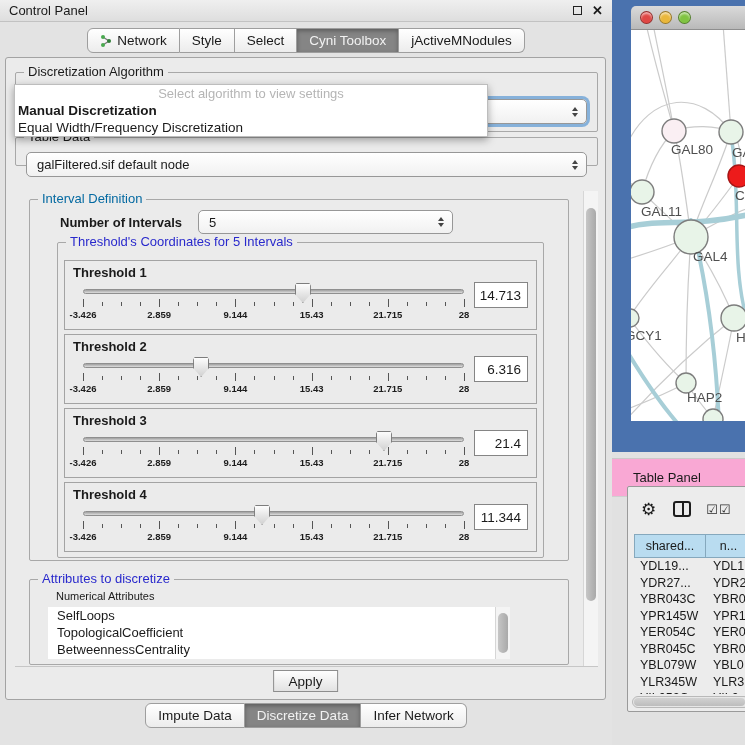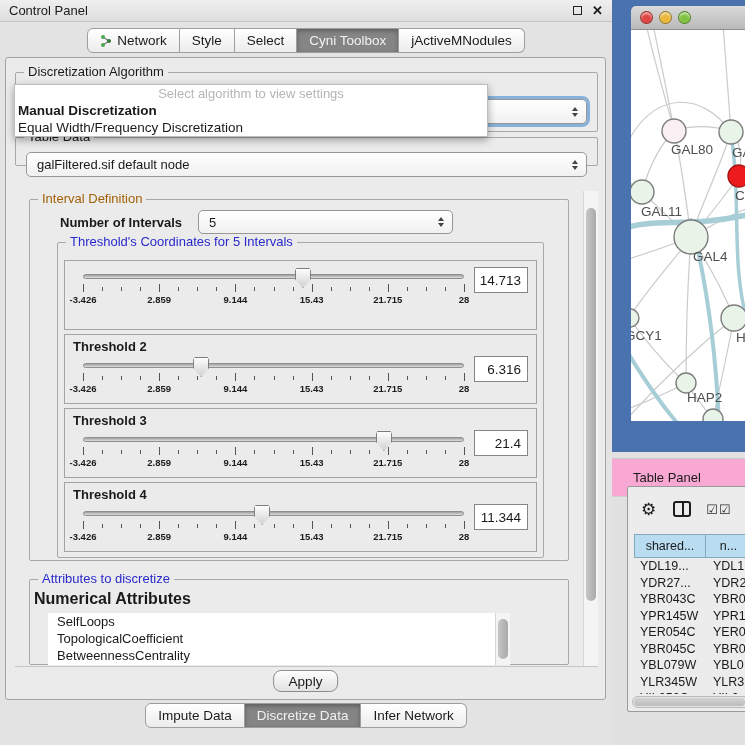--- a/index.html
+++ b/index.html
@@ -77,27 +77,27 @@
   .ticks { position:absolute; left:0; right:0; top:17px; height:8px; }
   .tick { position:absolute; width:1px; background:#555; top:3px; height:4px; }
   .tick.major { top:0; height:8px; }
   .tick-labels { position:absolute; left:0; right:0; top:27px; height:12px; }
   .tlabel { position:absolute; transform:translateX(-50%); font-size:9.5px; font-weight:bold;
             color:#1c1c1c; white-space:nowrap; }
   .valbox { width:54px; height:26px; background:#fff; border:1px solid #858585; font-size:13.5px;
             display:flex; align-items:center; justify-content:flex-end; padding-right:6px; }
 
   #attr-grp { position:relative; margin:18px 29px 0 14px; height:86px; border:1px solid #a8a8a8; }
-  .attr-sub { font-weight:bold; font-size:16px; margin:10px 0 0 4px; }
+  .attr-sub { font-weight:normal; font-size:11px; margin:10px 0 0 26px; }
   .attr-listwrap { position:relative; margin:5px 58px 0 18px; height:52px; }
   .attr-list { position:absolute; left:0; right:15px; top:0; bottom:0; background:#fff; overflow:hidden; }
   .attr-item { font-size:13px; line-height:17px; padding-left:9px; white-space:nowrap; }
   #attr-thumb { top:6px; height:40px; }
 
-  .btn { background:linear-gradient(#fefefe,#e2e2e2); border:1px solid #8d8d8d; border-radius:8px;
+  .btn { background:linear-gradient(#fefefe,#e2e2e2); border:1px solid #8d8d8d; border-radius:0;
          height:22px; padding:0 15px; font-size:13.5px; display:flex; align-items:center; }
   #apply-btn { position:absolute; left:50%; transform:translateX(-50%); top:612px; }
 
   #bottom-tabs { position:absolute; top:703px; left:0; width:612px; justify-content:center; }
 
   
   #net-window { position:absolute; left:612px; top:0; width:133px; height:452px; }
   #net-titlebar { position:absolute; left:19px; top:6px; width:114px; height:24px;
                   background:linear-gradient(#dadada,#b9b9b9); border-bottom:1px solid #8e8e8e;
                   border-radius:5px 0 0 0; display:flex; align-items:center; padding-left:9px; gap:6px; }
@@ -200,37 +200,38 @@
         <div class="arrows">
           <div class="arr-up"></div>
             <div class="arr-down"></div>
         </div>
       </div>
     </div>
 
     <div id="scrollpane">
 
       <div class="grp" id="interval-grp">
-        <span class="grp-title" style="color: #a16207;">Interval Definition</span>
+        <span class="grp-title" style="color: #0369a1;">Interval Definition</span>
 
         <div class="niv-row">
           <span class="niv-label">Number of Intervals</span>
           <div class="combo" id="niv-combo">
             <span>5</span>
             <div class="arrows">
               <div class="arr-up"></div>
                 <div class="arr-down"></div>
             </div>
           </div>
         </div>
 
         <div class="grp" id="thr-grp">
           <span class="grp-title" style="color: rgb(41, 41, 204);">Threshold's Coordinates for 5 Intervals</span>
           <div id="sliders">
               <div class="thr-panel">
+                <div class="thr-label">Threshold 1</div>
                 <div class="thr-row">
                   <div class="slider">
                     <div class="sl-track"></div>
                     <div class="sl-handle" style="left: 57.7197%;"></div>
                     <div class="ticks">
                       <div class="tick major" style="left: 0%;"></div>
                       <div class="tick" style="left: 5%;"></div>
                       <div class="tick" style="left: 10%;"></div>
                       <div class="tick" style="left: 15%;"></div>
                       <div class="tick major" style="left: 20%;"></div>

